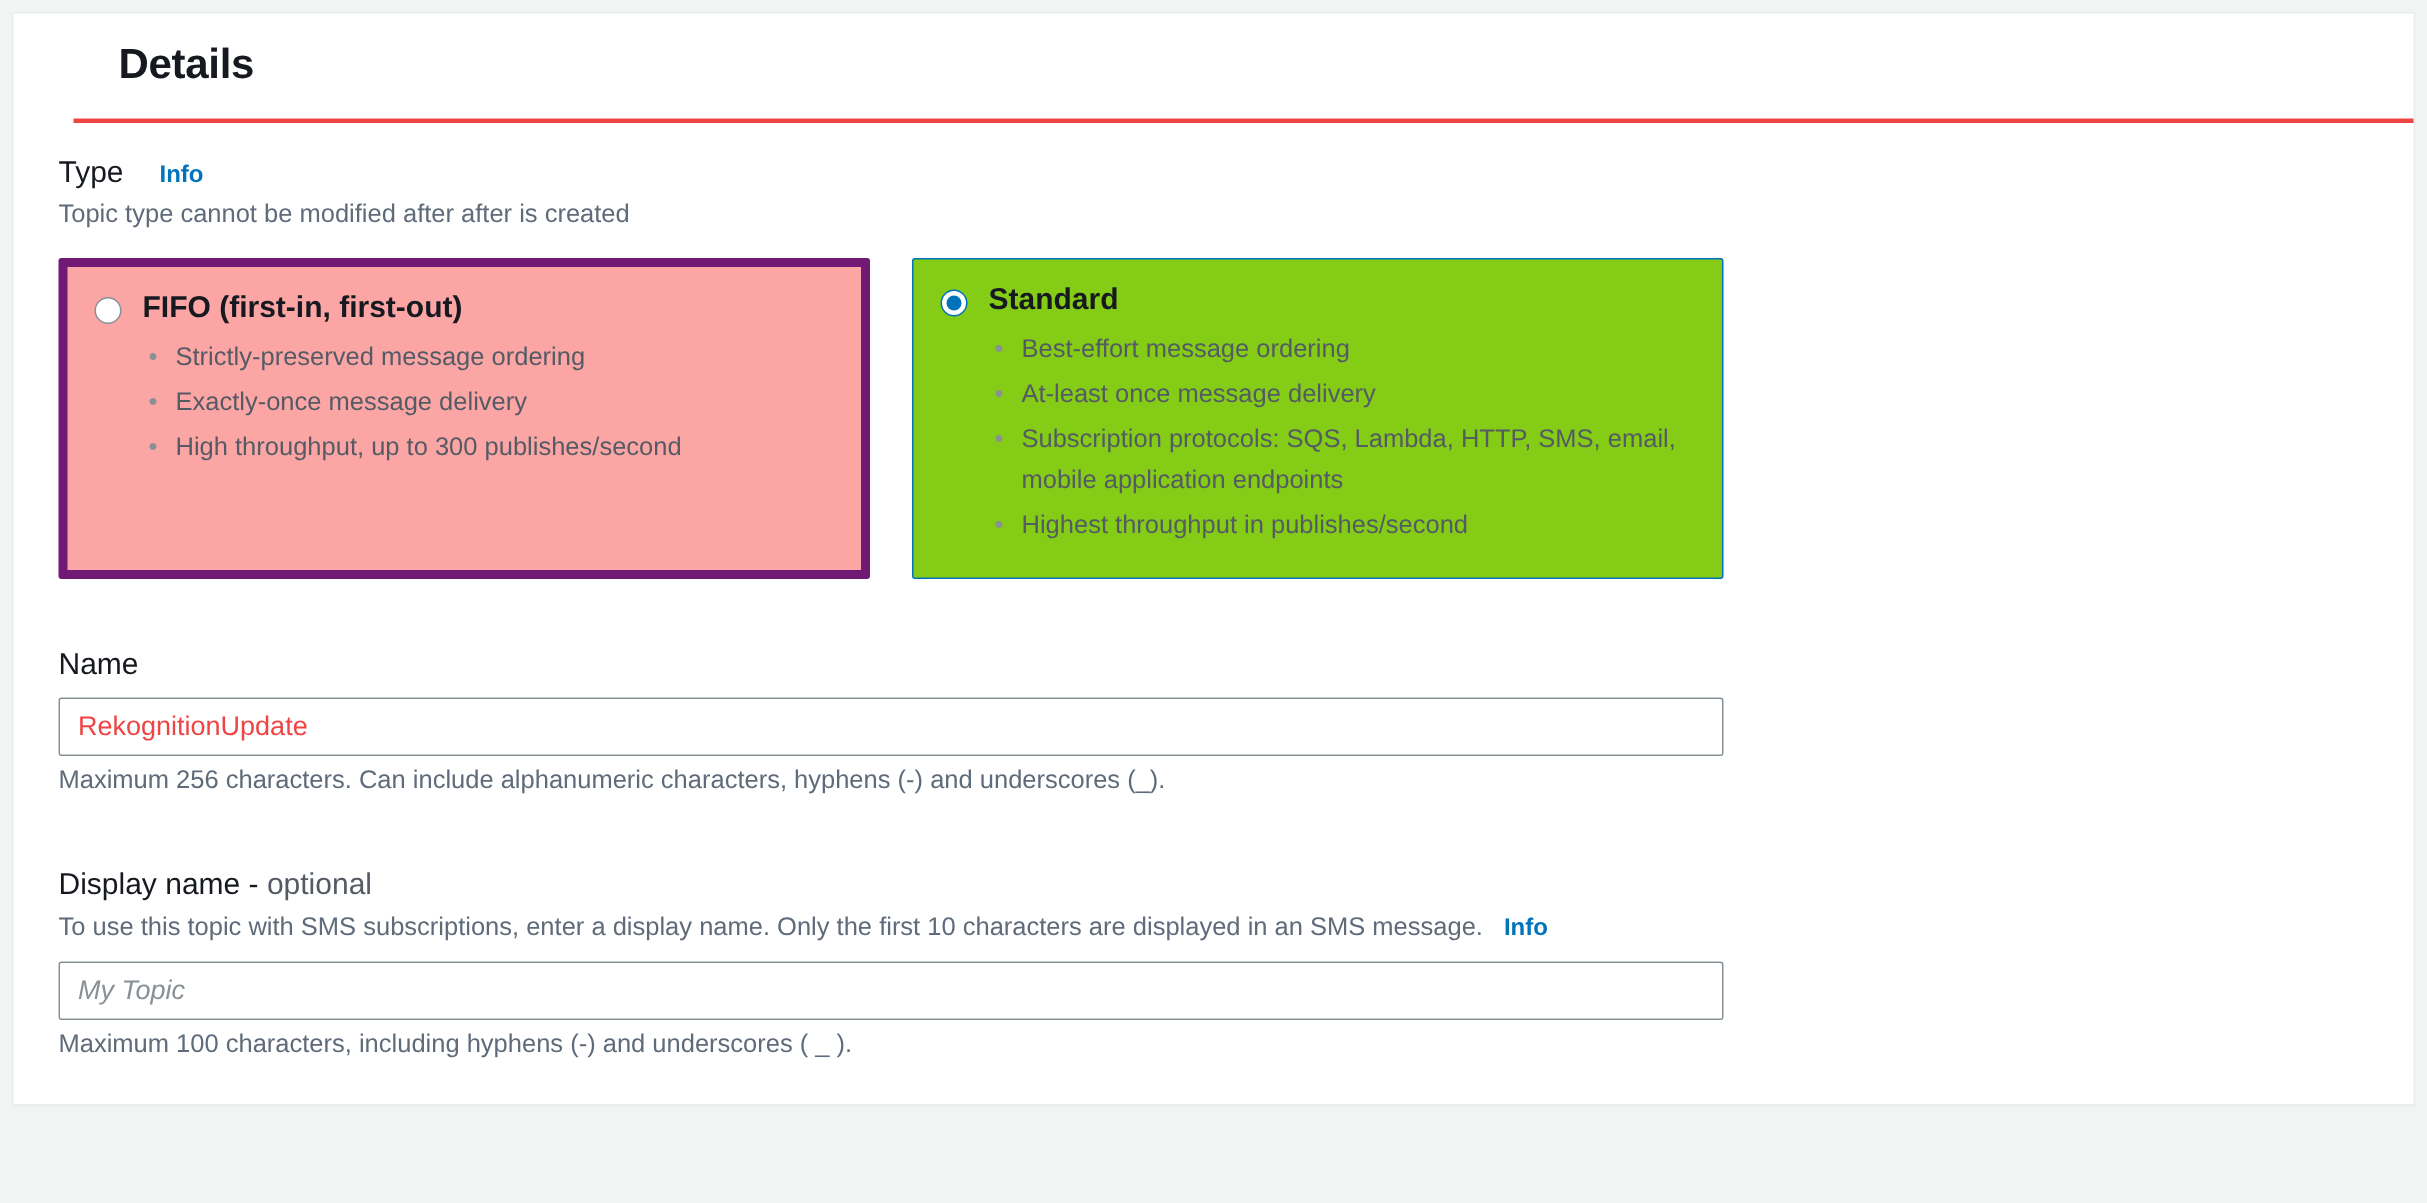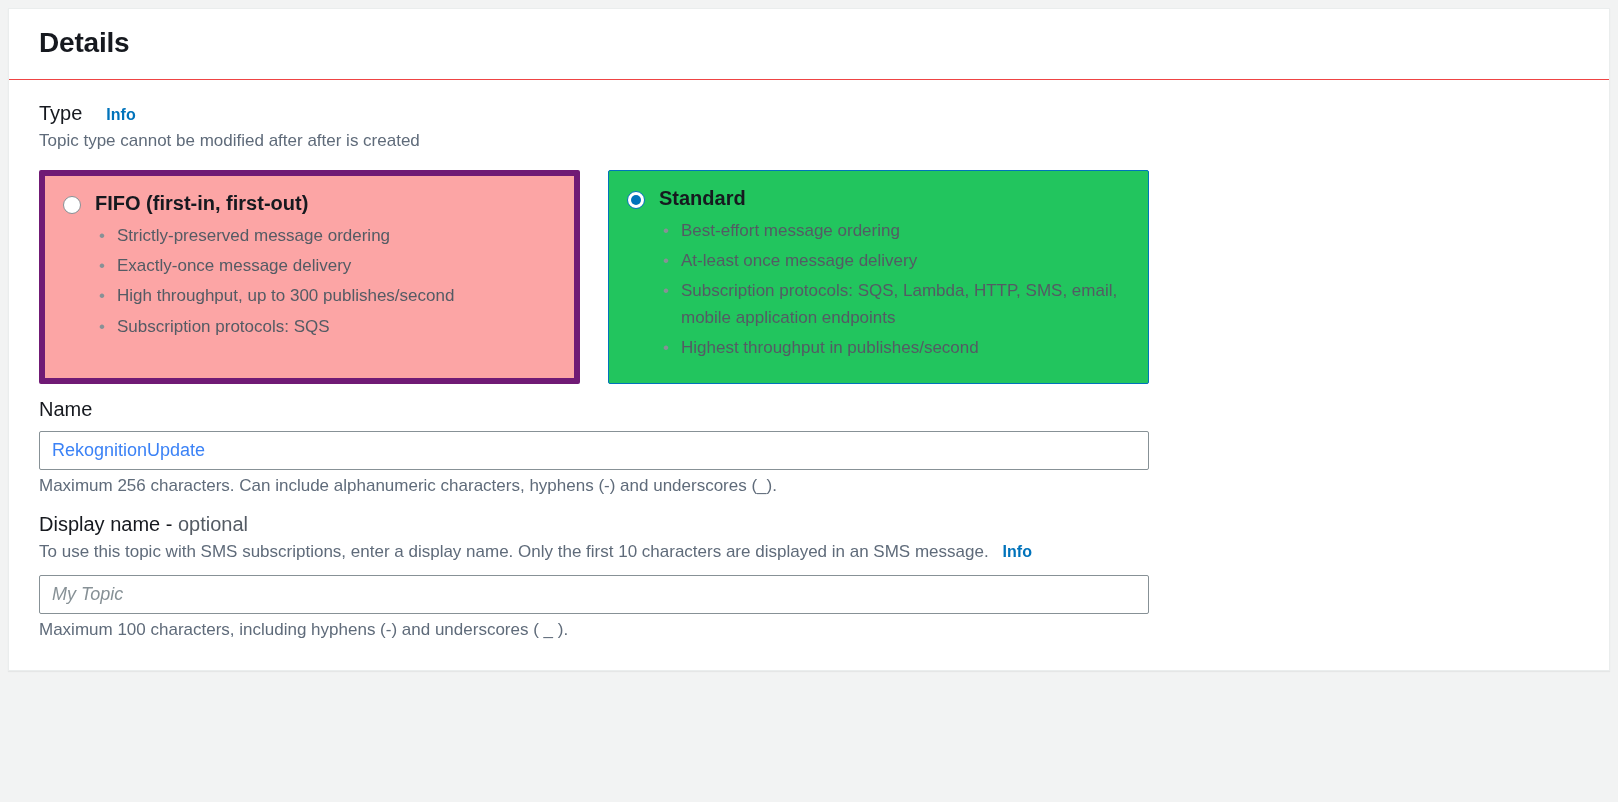--- a/index.html
+++ b/index.html
@@ -14,21 +14,22 @@
   .page {
     padding: 8px;
   }
   .panel {
     background: #ffffff;
     border: 1px solid #eaeded;
     box-shadow: 0 1px 1px rgba(0,0,0,0.05);
   }
   .panel-header {
     padding: 18px 30px 20px 30px;
-    border-bottom: 1px solid #ef4444;
+    border-bottom: 3px solid #ef4444;
+    margin-left: 40px;
   }
   .panel-title {
     font-size: 28px;
     font-weight: 700;
     letter-spacing: -0.2px;
     color: #16191f;
   }
   .panel-body {
     padding: 22px 30px 28px 30px;
   }
@@ -71,21 +72,21 @@
     border: 6px solid #701a75;
     border-radius: 2px;
     padding: 16px 18px 18px 18px;
     background: #fca5a5;
     cursor: pointer;
     display: flex;
     gap: 14px;
   }
   .tile.selected {
     border: 1px solid #0073bb;
-    background: #22c55e;
+    background: #84cc16;
   }
   .radio {
     flex: 0 0 auto;
     width: 18px;
     height: 18px;
     border: 1.5px solid #879196;
     border-radius: 50%;
     margin-top: 4px;
     position: relative;
     background: #fff;
@@ -123,30 +124,30 @@
   }
   .tile-bullets li::before {
     content: "•";
     position: absolute;
     left: -18px;
     top: 0;
     color: #879196;
   }
 
   .section {
-    margin-top: 14px;
+    margin-top: 46px;
     max-width: 1110px;
   }
   .text-input {
     width: 100%;
     font-size: 18px;
     padding: 8px 12px;
     border: 1px solid #879196;
     border-radius: 2px;
-    color: #3b82f6;
+    color: #ef4444;
     margin-top: 10px;
     font-family: inherit;
   }
   .text-input::placeholder {
     color: #879196;
     font-style: italic;
   }
   .desc-row {
     display: flex;
     align-items: baseline;
@@ -177,21 +178,20 @@
         <div class="tiles">
 
           <div class="tile">
             <div class="radio"></div>
             <div class="tile-content">
               <div class="tile-title">FIFO (first-in, first-out)</div>
               <ul class="tile-bullets">
                 <li>Strictly-preserved message ordering</li>
                 <li>Exactly-once message delivery</li>
                 <li>High throughput, up to 300 publishes/second</li>
-                <li>Subscription protocols: SQS</li>
               </ul>
             </div>
           </div>
 
           <div class="tile selected">
             <div class="radio"></div>
             <div class="tile-content">
               <div class="tile-title">Standard</div>
               <ul class="tile-bullets">
                 <li>Best-effort message ordering</li>

